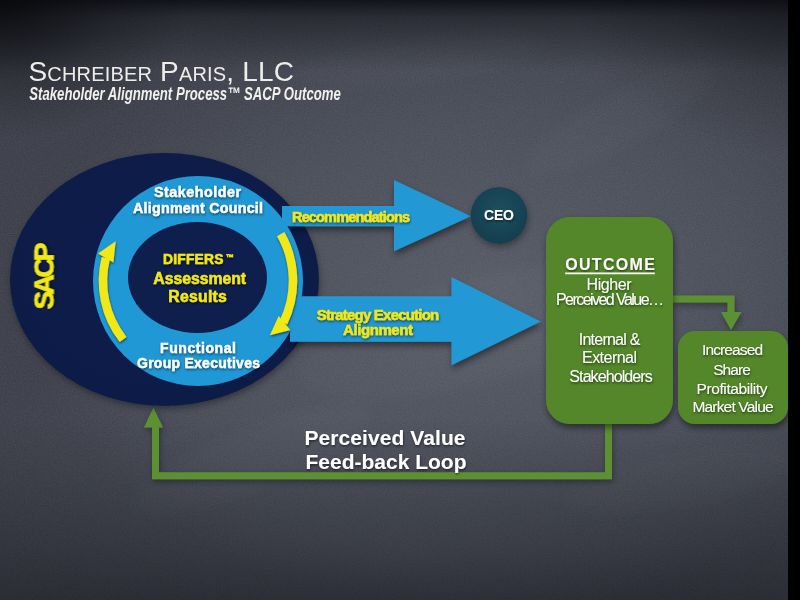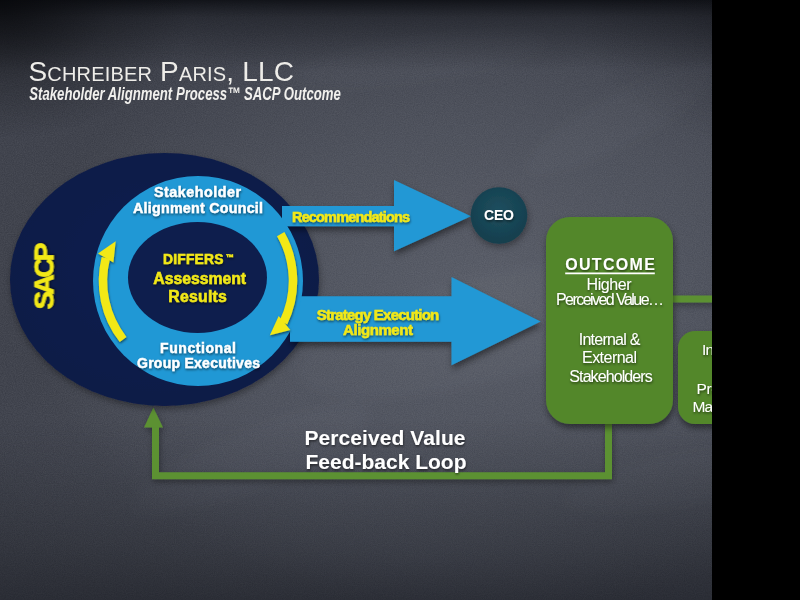--- a/index.html
+++ b/index.html
@@ -1,16 +1,16 @@
 <!DOCTYPE html>
 <html><head>
 <meta charset="utf-8">
 <style>
   html,body{margin:0;padding:0;background:#000;}
-  #slide{position:relative;width:712px;height:600px;overflow:hidden;
+  #slide{position:relative;width:788px;height:600px;overflow:hidden;
     font-family:"Liberation Sans",sans-serif;}
   text{font-family:"Liberation Sans",sans-serif;}
 </style>
 </head>
 <body>
 <div id="slide">
 <svg width="800" height="600" viewBox="0 0 800 600">
 <defs>
   <radialGradient id="glow1" cx="50%" cy="50%" r="50%">
     <stop offset="0%" stop-color="#535762" stop-opacity="1"></stop>

